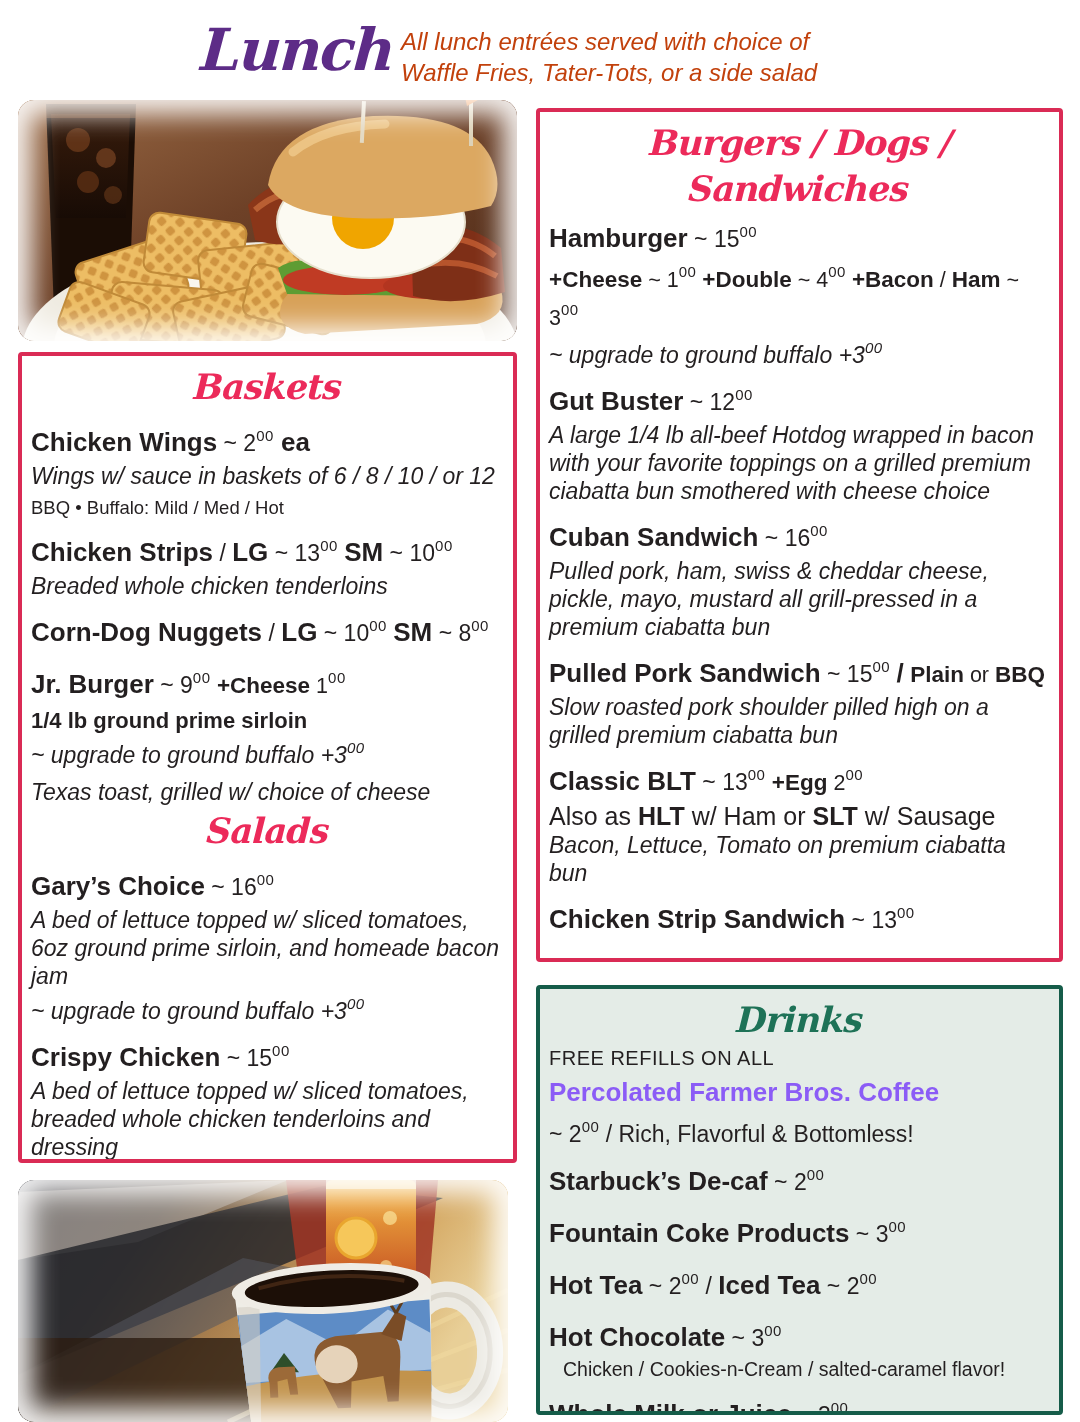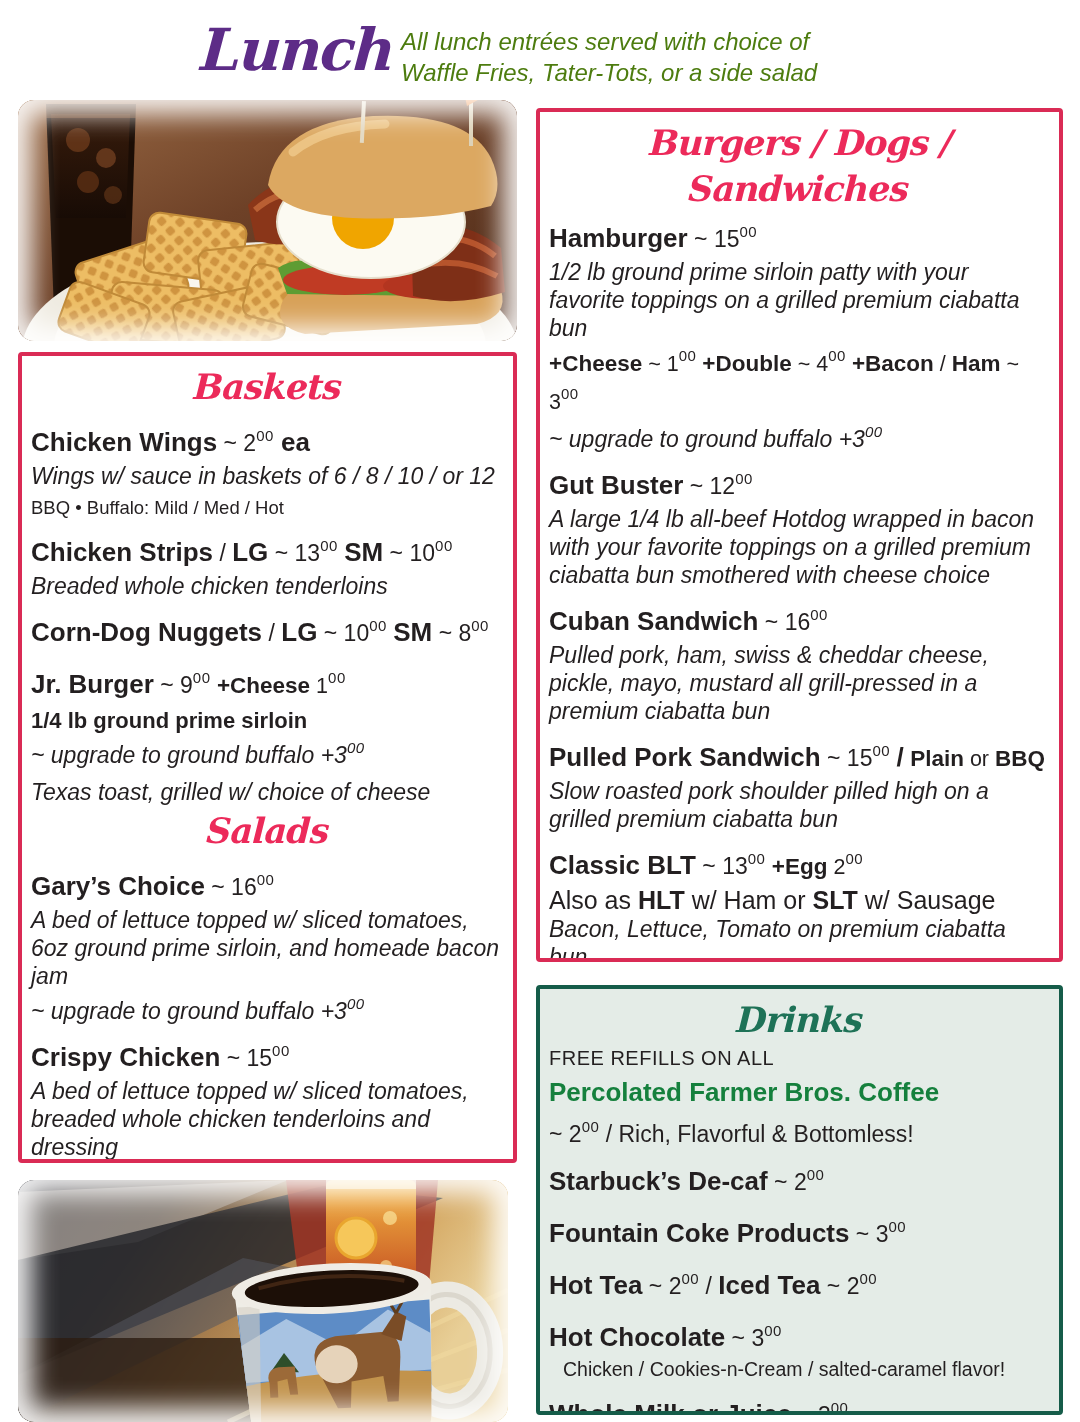--- a/index.html
+++ b/index.html
@@ -3,21 +3,21 @@
 <meta charset="utf-8">
 <style>
   * { margin:0; padding:0; box-sizing:border-box; }
   html,body { background:#ffffff; }
   body { width:1080px; height:1422px; position:relative; font-family:"Liberation Sans", sans-serif; color:#231f20; overflow:hidden; }
   .page { position:absolute; inset:0; }
 
   .title { position:absolute; left:200px; top:8px; width:195px; text-align:center;
            font-family:"DejaVu Serif", serif; font-style:italic; font-weight:bold;
            font-size:58px; line-height:84px; color:#5d2c87; letter-spacing:-2px; transform:skewX(-4deg); }
-  .subtitle { position:absolute; left:401px; top:26px; font-style:italic; font-size:24px; line-height:31px; color:#4d7c0f; }
+  .subtitle { position:absolute; left:401px; top:26px; font-style:italic; font-size:24px; line-height:31px; color:#c2410c; }
 
   .photo { position:absolute; border-radius:16px; overflow:hidden; }
   .photo::after { content:""; position:absolute; inset:0; border-radius:16px;
                   box-shadow: inset 0 0 26px 14px rgba(255,255,255,0.92); pointer-events:none; }
   .photo1 { left:18px; top:100px; width:499px; height:241px; }
   .photo2 { left:18px; top:1180px; width:490px; height:242px; }
 
   .box { position:absolute; background:#ffffff; border:4px solid #da2b55; border-radius:4px; padding:6px 9px; overflow:hidden; }
   .box-left  { left:18px;  top:352px; width:499px; height:811px; }
   .box-right { left:536px; top:108px; width:527px; height:854px; }
@@ -35,21 +35,21 @@
   .line.t  { line-height:33px; }
   .line.d  { font-style:italic; font-size:23px; line-height:28px; }
   .line.x  { line-height:28px; }
   .line.sm { font-size:18.5px; line-height:25px; margin:5px 0 1px 0; }
   .line.bsm{ font-weight:bold; font-size:22px; line-height:26px; margin-top:4px; }
   .line.al { font-size:25px; line-height:30px; }
   .line.cf { font-size:23px; line-height:29px; }
   .line.ds { font-size:19.5px; line-height:25px; padding-left:14px; }
 
   .sg-b  { font-weight:bold; font-size:26px; }
-  .sg-bp { font-weight:bold; font-size:26px; color:#15803d; }
+  .sg-bp { font-weight:bold; font-size:26px; color:#8b5cf6; }
   .sg-b2 { font-weight:bold; font-size:22.5px; }
   .sg-r  { font-size:23px; }
   .sg-r2 { font-size:21.5px; }
   .sg-s  { font-size:15px; vertical-align:10px; letter-spacing:0.5px; }
   .sg-p  { }
   .sg-bb { font-weight:bold; }
 </style>
 </head>
 <body>
 
@@ -213,21 +213,20 @@
         <path d="M32 12 Q105 -4 178 12" stroke="#59331c" stroke-width="4" fill="none" opacity="0.6"></path>
       </g>
     </svg>
   </div>
 
   <div class="box box-right">
     <div class="script-heading">Burgers / Dogs / Sandwiches</div>
     <div id="right-items">
         <div class="item">
           <div class="line t"><span class="sg-b">Hamburger</span><span class="sg-r"> ~ </span><span class="sg-r">15</span><span class="sg-s">00</span></div>
-          <div class="line d"><span class="sg-p">1/2 lb ground prime sirloin patty with your favorite toppings on a grilled premium ciabatta bun</span></div>
           <div class="line x"><span class="sg-b2">+Cheese</span><span class="sg-r2"> ~ </span><span class="sg-r2">1</span><span class="sg-s">00</span><span class="sg-r2">  </span><span class="sg-b2">+Double</span><span class="sg-r2"> ~ </span><span class="sg-r2">4</span><span class="sg-s">00</span><span class="sg-r2"> </span><span class="sg-b2">+Bacon</span><span class="sg-r2"> / </span><span class="sg-b2">Ham</span><span class="sg-r2"> ~ </span><span class="sg-r2">3</span><span class="sg-s">00</span></div>
           <div class="line d"><span class="sg-p">~ upgrade to ground buffalo +3</span><span class="sg-s">00</span></div>
         </div>
         <div class="item">
           <div class="line t"><span class="sg-b">Gut Buster</span><span class="sg-r"> ~ </span><span class="sg-r">12</span><span class="sg-s">00</span></div>
           <div class="line d"><span class="sg-p">A large 1/4 lb all-beef Hotdog wrapped in bacon with your favorite toppings on a grilled premium ciabatta bun smothered with cheese choice</span></div>
         </div>
         <div class="item">
           <div class="line t"><span class="sg-b">Cuban Sandwich</span><span class="sg-r"> ~ </span><span class="sg-r">16</span><span class="sg-s">00</span></div>
           <div class="line d"><span class="sg-p">Pulled pork, ham, swiss &amp; cheddar cheese, pickle, mayo, mustard all grill-pressed in a premium ciabatta bun</span></div>

